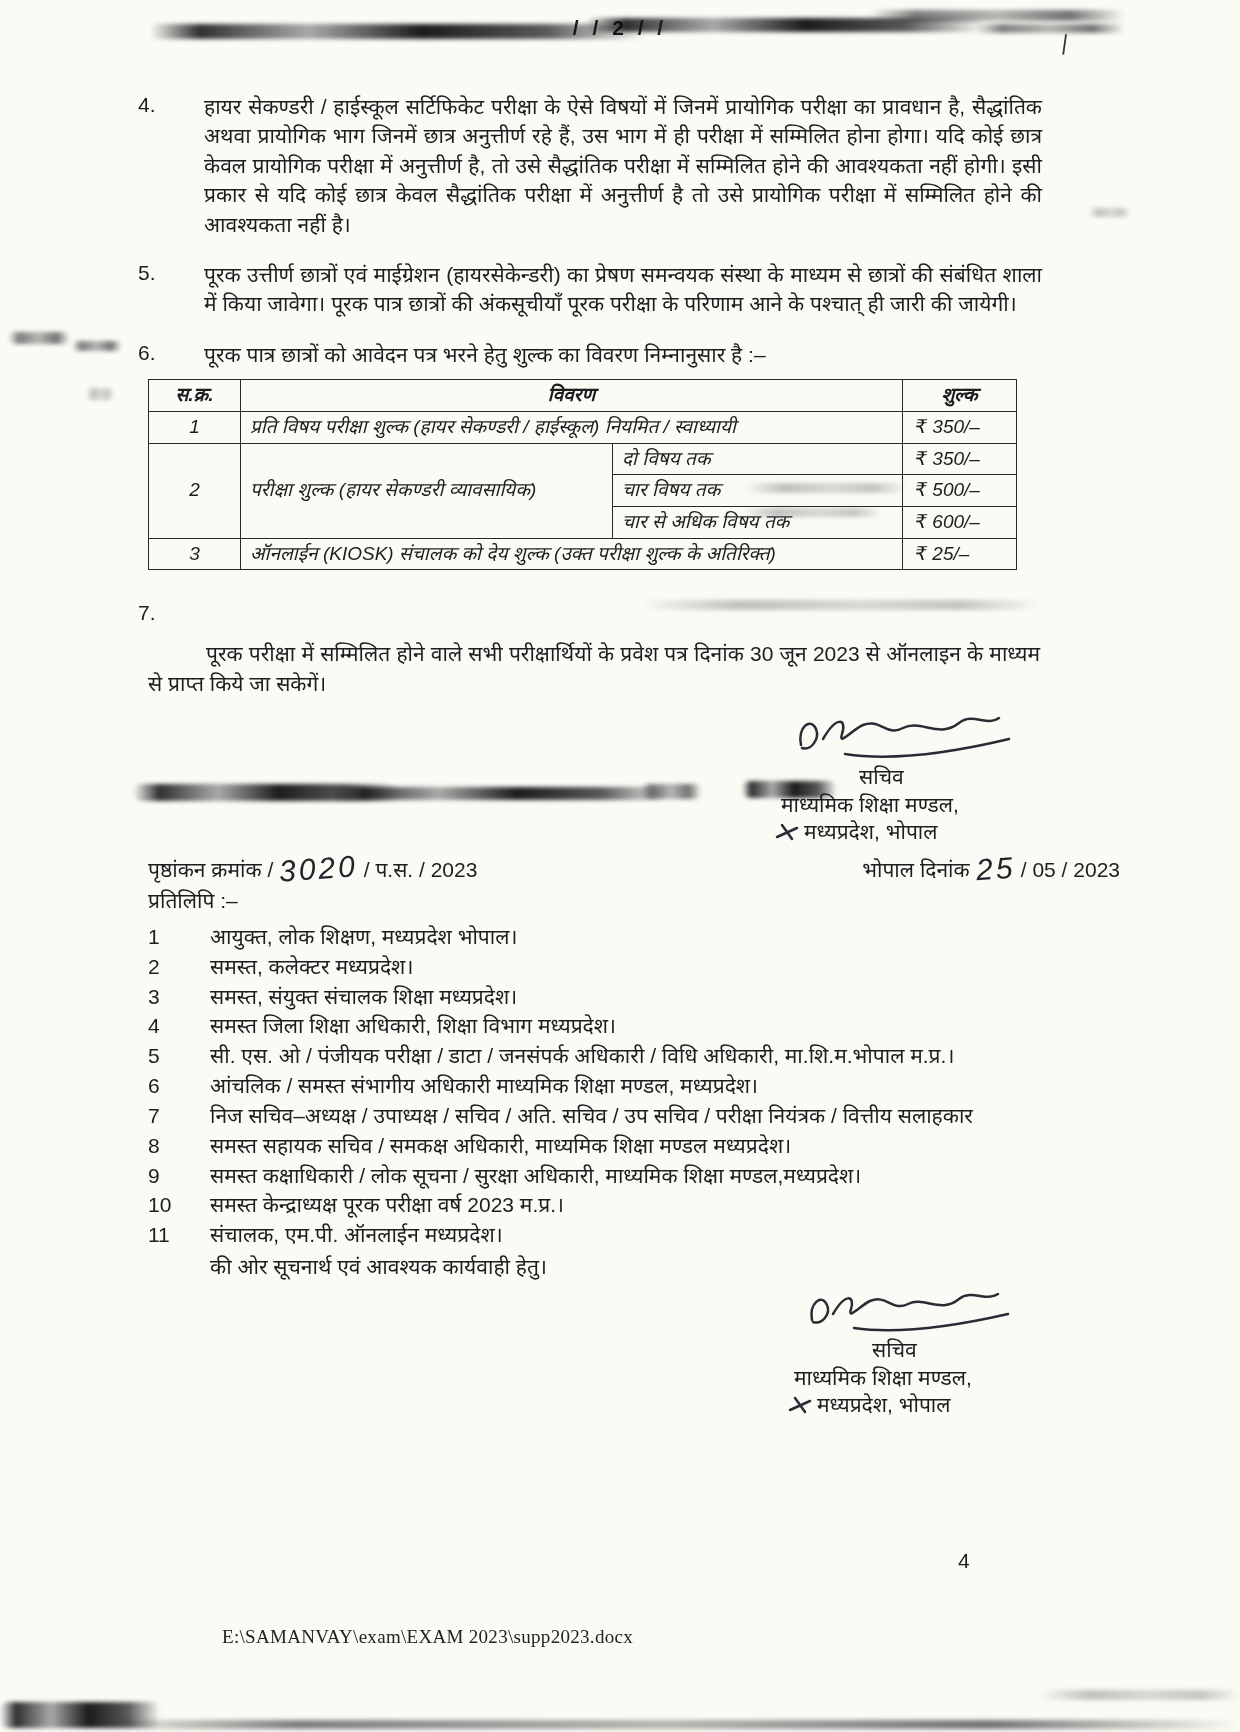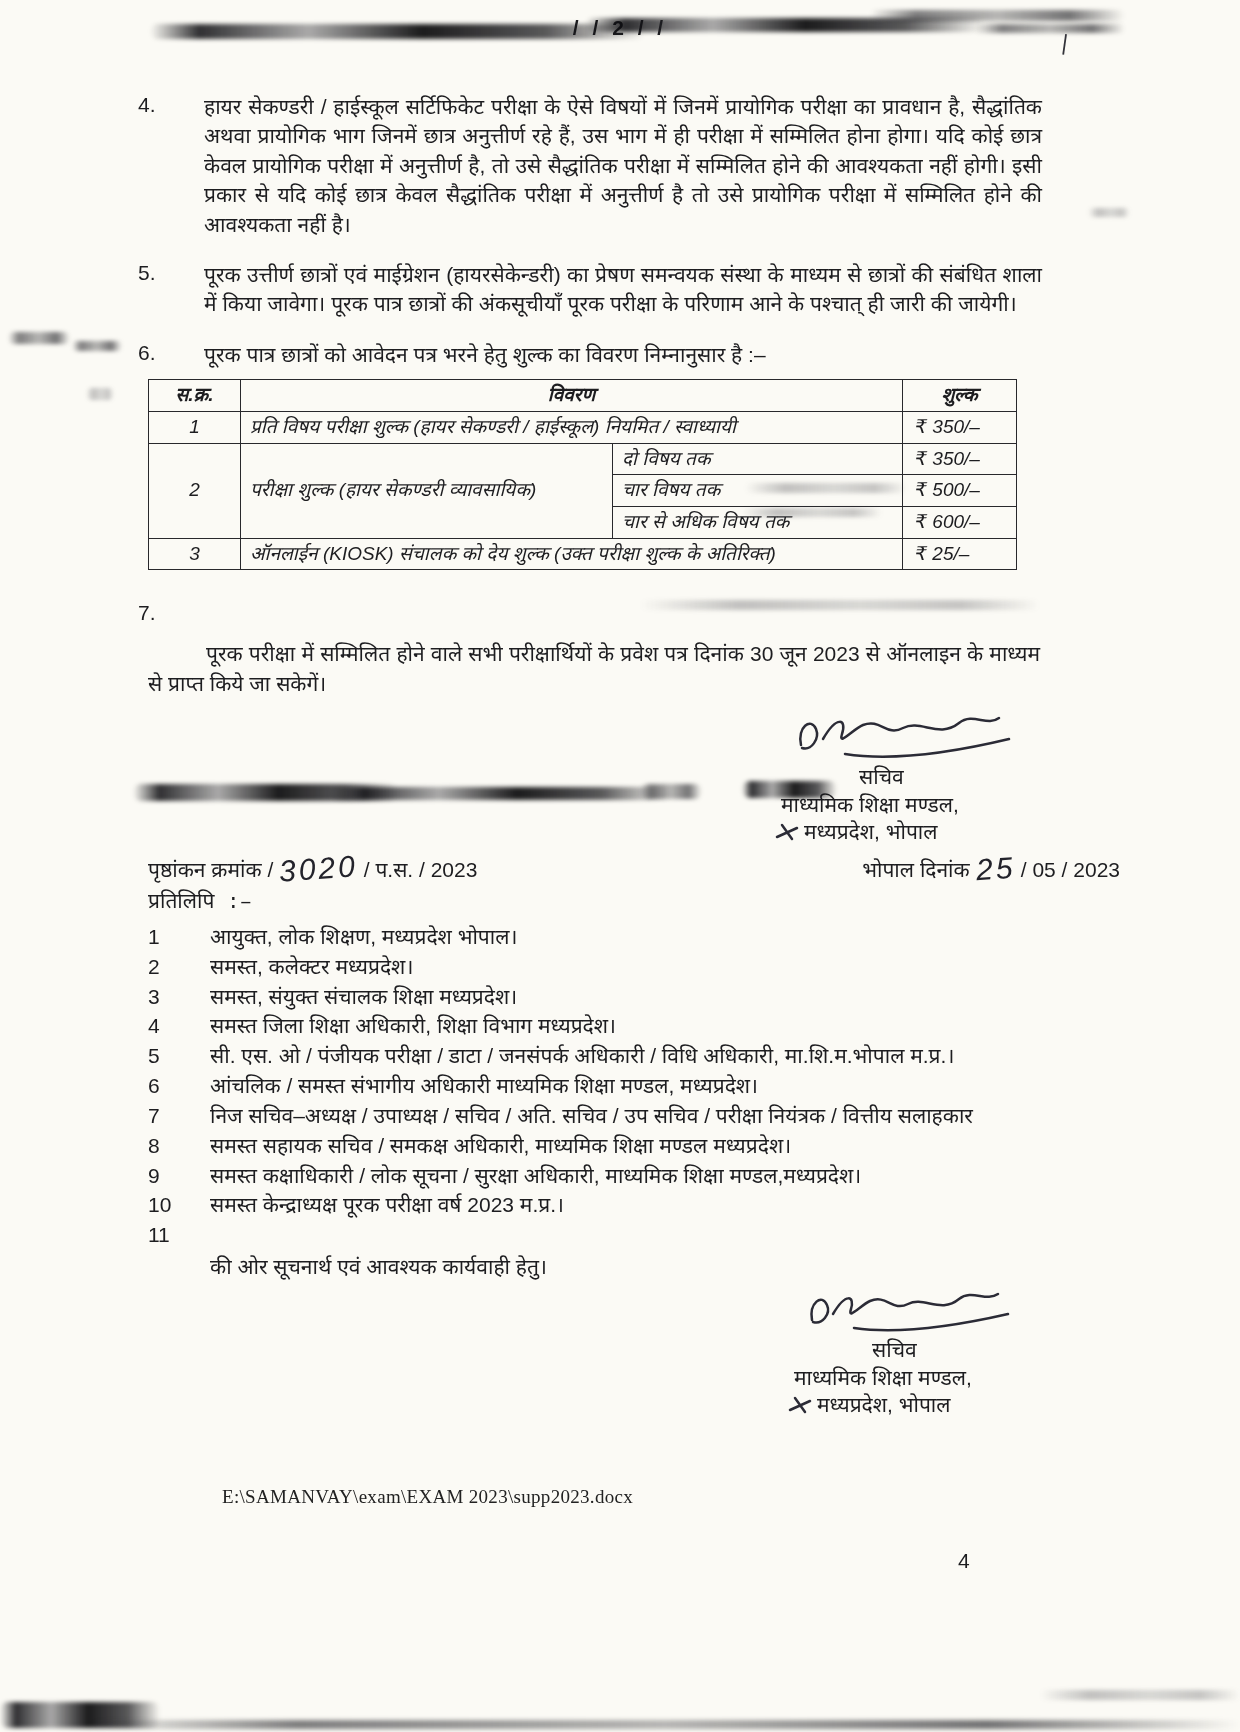--- a/index.html
+++ b/index.html
@@ -30,28 +30,28 @@
   .sig{width:320px;font-size:21px;line-height:1.32;}
   .sig1{margin:2px 0 0 775px;}
   .sig2{margin:6px 0 0 788px;}
   .sig .scribble{display:block;margin-left:12px;}
   .sig-title{margin-left:84px;}
   .sig-org{margin-left:6px;}
   .sig-place{margin-left:0;display:flex;align-items:center;gap:5px;}
   
   .endorse-row{display:flex;justify-content:space-between;align-items:baseline;margin:4px 120px 0 148px;font-size:21px;}
   .hand{display:inline-block;font-size:30px;font-style:italic;letter-spacing:3px;transform:rotate(-4deg);position:relative;top:2px;color:#23232b;}
-  .copies-label{margin:2px 0 8px 148px;font-size:21px;font-family:Liberation Mono, monospace;}
+  .copies-label{margin:2px 0 8px 148px;font-size:21px;}
   
   .copy-row{display:flex;margin-left:148px;font-size:21px;line-height:1.42;}
   .copy-num{width:62px;flex:none;}
   .copy-text{width:900px;}
   .closing-line{margin:2px 12px 0 210px;font-size:21px;}
   
-  .footer-path{position:absolute;left:222px;top:1486px;font-family:"Liberation Serif","DejaVu Serif",serif;font-size:19px;letter-spacing:.3px;color:#222;}
+  .footer-path{position:absolute;left:222px;top:1626px;font-family:"Liberation Serif","DejaVu Serif",serif;font-size:19px;letter-spacing:.3px;color:#222;}
   .page-num{position:absolute;left:958px;top:1549px;font-size:21px;}
   
   .smudge{position:absolute;filter:blur(2px);pointer-events:none;border-radius:8px;}
   .smudge.dark{background:linear-gradient(90deg,rgba(12,12,16,0),rgba(12,12,16,.85) 10%,rgba(70,70,75,.45) 32%,rgba(8,8,10,.92) 55%,rgba(20,20,24,.7) 80%,rgba(12,12,16,0));}
   .smudge.med{background:linear-gradient(90deg,rgba(25,25,30,0),rgba(25,25,30,.55) 18%,rgba(25,25,30,.3) 50%,rgba(25,25,30,.6) 78%,rgba(25,25,30,0));}
   .smudge.light{background:linear-gradient(90deg,rgba(60,60,66,0),rgba(60,60,66,.3) 25%,rgba(60,60,66,.18) 55%,rgba(60,60,66,.28) 80%,rgba(60,60,66,0));}
   .sigpath{stroke:#2b2b36;stroke-width:2.5;fill:none;stroke-linecap:round;stroke-linejoin:round;}
 </style>
 </head>
 <body>
@@ -208,20 +208,21 @@
     <div class="copy-row">
         <span class="copy-num">9</span>
         <span class="copy-text">समस्त कक्षाधिकारी / लोक सूचना / सुरक्षा अधिकारी, माध्यमिक शिक्षा मण्डल,मध्यप्रदेश।</span>
       </div>
     <div class="copy-row">
         <span class="copy-num">10</span>
         <span class="copy-text">समस्त केन्द्राध्यक्ष पूरक परीक्षा वर्ष 2023 म.प्र.।</span>
       </div>
     <div class="copy-row">
         <span class="copy-num">11</span>
+        <span class="copy-text">संचालक, एम.पी. ऑनलाईन मध्यप्रदेश।</span>
       </div>
 
     <div class="closing-line">की ओर सूचनार्थ एवं आवश्यक कार्यवाही हेतु।</div>
 
     <div class="sig sig2">
       <svg class="scribble" width="215" height="50" viewBox="0 0 215 50">
         <path class="sigpath" d="M12 34 C 9 17, 22 7, 27 19 C 31 28, 22 39, 13 36 M33 28 C 46 6, 55 10, 51 23 C 47 35, 61 19, 70 15 C 87 8, 92 26, 108 18 C 124 10, 141 28, 159 13 C 172 3, 186 16, 198 8"></path>
         <path class="sigpath" d="M54 42 C 102 49, 160 39, 208 28"></path>
       </svg>
       <div class="sig-title">सचिव</div>

